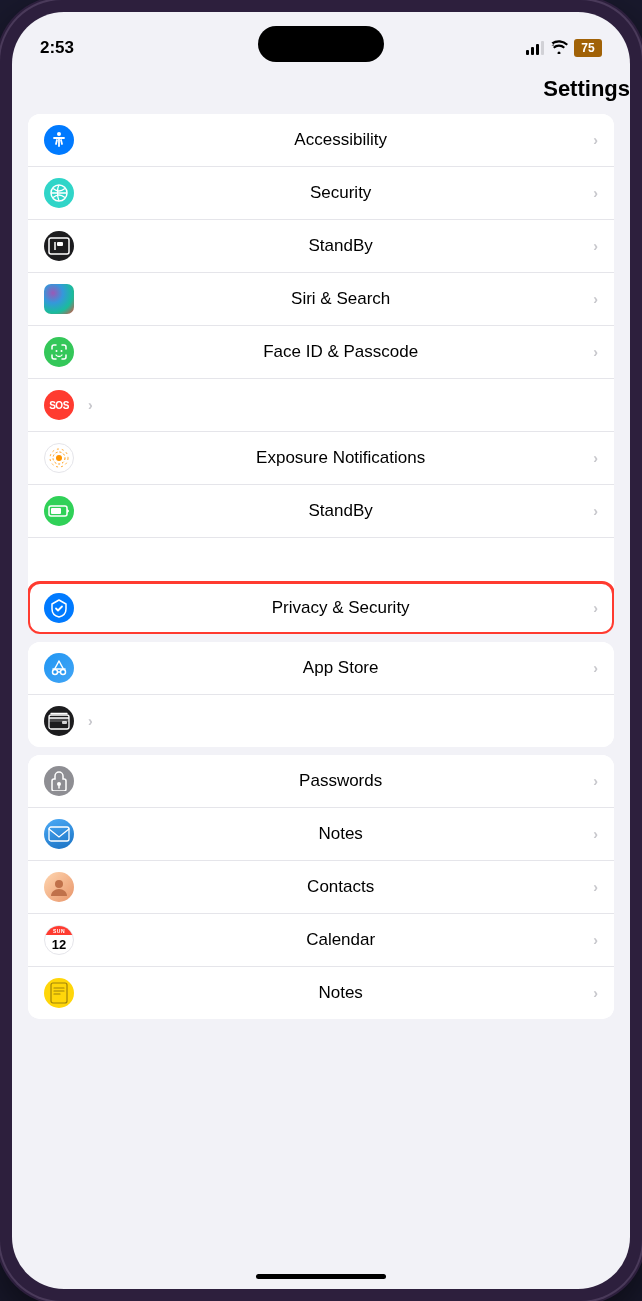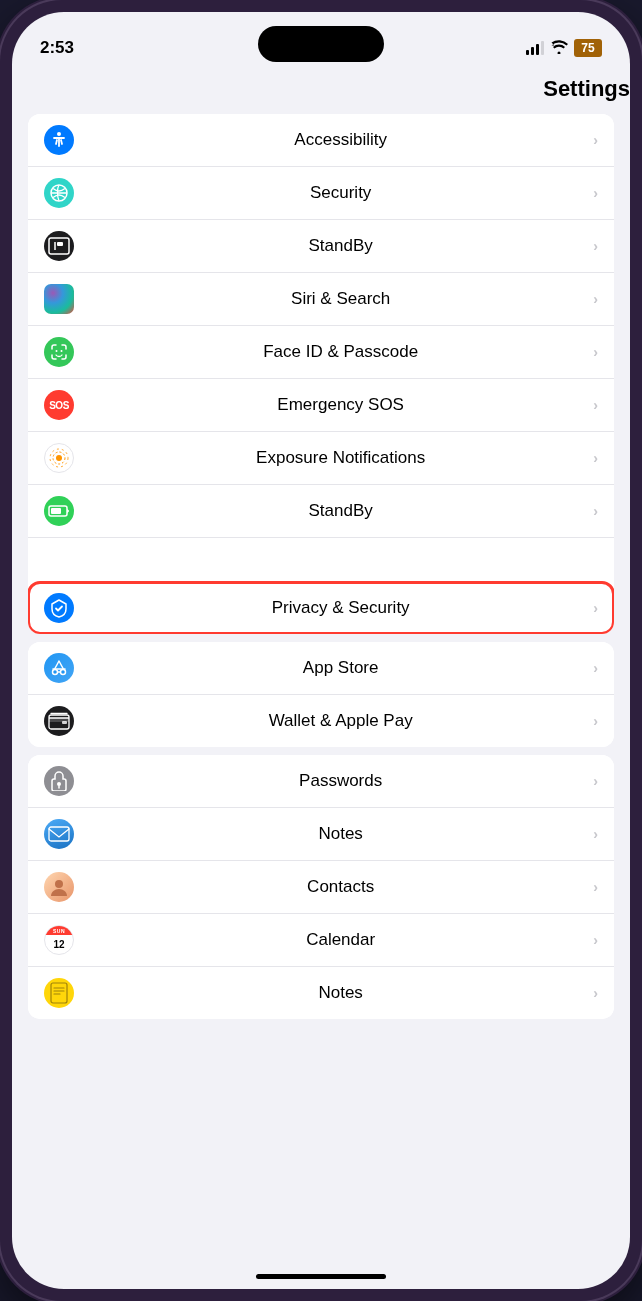--- a/index.html
+++ b/index.html
@@ -278,21 +278,20 @@
           </svg>
         </div>
         <span class="settings-label">Face ID &amp; Passcode</span>
         <span class="settings-chevron">›</span>
       </div>
 
       <div class="settings-row">
         <div class="settings-icon icon-red" style="font-size:10px; font-weight:800; color:white; letter-spacing:-0.5px;">
           SOS
         </div>
-        <span class="settings-label">Emergency SOS</span>
         <span class="settings-chevron">›</span>
       </div>
 
       <div class="settings-row">
         <div class="settings-icon exposure-icon" style="background:#fff; border:1.5px solid #e5e5ea; position:relative;">
           <svg width="20" height="20" viewBox="0 0 20 20" fill="none">
             <circle cx="10" cy="10" r="3" fill="#ff9500"></circle>
             <circle cx="10" cy="10" r="6" fill="none" stroke="#ff9500" stroke-width="1" stroke-dasharray="2 2"></circle>
             <circle cx="10" cy="10" r="9" fill="none" stroke="#ff9500" stroke-width="0.8" stroke-dasharray="2 3"></circle>
           </svg>
@@ -343,21 +342,20 @@
       <div class="settings-row">
         <div class="settings-icon icon-wallet">
           <svg width="22" height="18" viewBox="0 0 22 18" fill="none">
             <rect x="1" y="3" width="20" height="14" rx="2" fill="none" stroke="white" stroke-width="1.3"></rect>
             <rect x="1" y="6" width="20" height="4" fill="white" opacity="0.2"></rect>
             <line x1="1" y1="6" x2="21" y2="6" stroke="white" stroke-width="1.3"></line>
             <rect x="14" y="9" width="5" height="3" rx="1" fill="white" opacity="0.8"></rect>
             <line x1="3" y1="1.5" x2="19" y2="1.5" stroke="white" stroke-width="1.3" stroke-linecap="round"></line>
           </svg>
         </div>
-        <span class="settings-label">Wallet &amp; Apple Pay</span>
         <span class="settings-chevron">›</span>
       </div>
     </div>
 
     <div class="settings-section">
 
       <div class="settings-row">
         <div class="settings-icon icon-gray">
           <svg width="18" height="20" viewBox="0 0 18 20" fill="none">
             <path d="M9 1a4 4 0 00-4 4v3H4a2 2 0 00-2 2v8a2 2 0 002 2h10a2 2 0 002-2v-8a2 2 0 00-2-2h-1V5a4 4 0 00-4-4z" fill="none" stroke="white" stroke-width="1.5"></path>
@@ -390,21 +388,21 @@
         <span class="settings-label">Contacts</span>
         <span class="settings-chevron">›</span>
       </div>
 
       <div class="settings-row">
         <div class="settings-icon" style="background:#fff; border:1px solid #e5e5ea; overflow:hidden; padding:0; flex-direction:column; justify-content:flex-start; align-items:stretch;">
           <div style="background:#ff3b30; height:9px; width:100%; display:flex; align-items:center; justify-content:center;">
             <span style="font-size:5px; color:white; font-weight:700; letter-spacing:0.5px;">SUN</span>
           </div>
           <div style="display:flex; align-items:center; justify-content:center; flex:1;">
-            <span style="font-size:10px; font-weight:600; color:#000;">12</span>
+            <span style="font-size:13px; font-weight:600; color:#000;">12</span>
           </div>
         </div>
         <span class="settings-label">Calendar</span>
         <span class="settings-chevron">›</span>
       </div>
 
       <div class="settings-row" style="border-bottom:none;">
         <div class="settings-icon" style="background:#ffd60a; overflow:hidden;">
           <svg width="20" height="22" viewBox="0 0 20 22" fill="none">
             <rect x="2" y="1" width="16" height="20" rx="2" fill="none" stroke="#a0820a" stroke-width="1.2"></rect>

